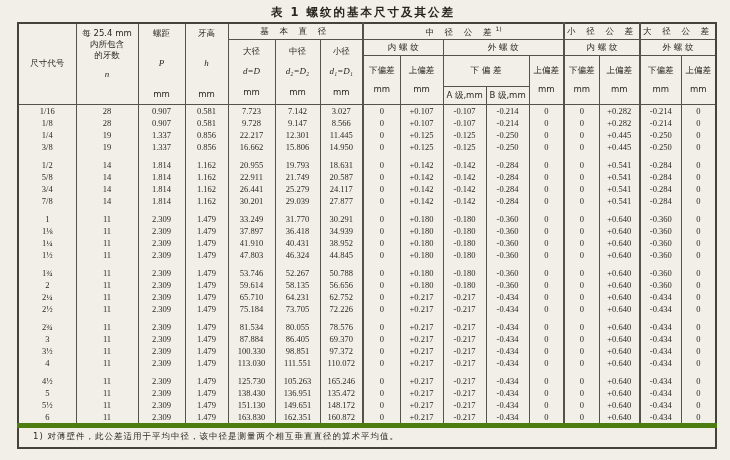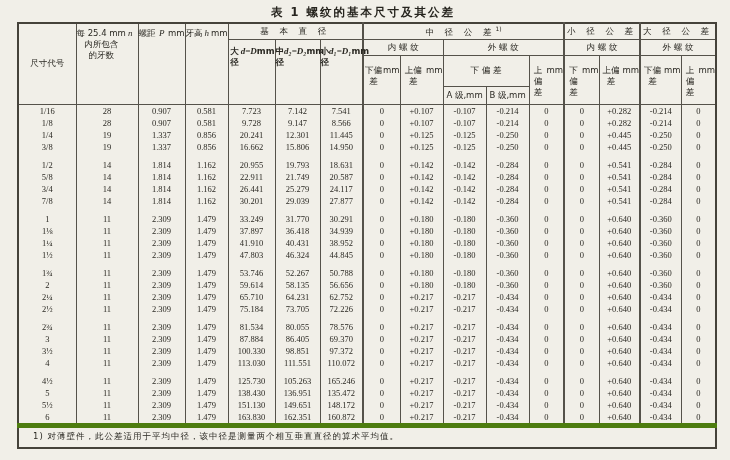--- a/index.html
+++ b/index.html
@@ -32,25 +32,25 @@
     font-size:8.5px;
     padding:1px 0;
     line-height:1.3;
     vertical-align:middle;
     text-align:center;
     color:#2a2822;
   }
   thead th.grp { letter-spacing:4px; }
   sup.fnref { font-size:6px; letter-spacing:0; vertical-align:super; }
   .vcell {
-    display:flex; flex-direction:row;
+    display:flex; flex-direction:column;
     justify-content:space-between; 
     height:72px; padding:3px 0;
   }
-  .vcell.h50 { height:52px;font-weight:bold; }
+  .vcell.h50 { height:52px; }
   .vcell.h30 { height:30px; padding:2px 0; }
   .sym { font-style:italic; font-family:"Liberation Serif","DejaVu Serif",serif; font-size:9px; }
   .unit { font-size:8.5px; }
   tbody td {
     border-left:1px solid #55524a;
     border-right:1px solid #55524a;
     font-size:8.5px;
     font-family:"Liberation Serif","DejaVu Serif",serif;
     text-align:center;
     height:12px; line-height:12px;
@@ -232,21 +232,21 @@
     </thead>
 
     <tbody>
         <tr>
           <td>1/16</td>
           <td>28</td>
           <td>0.907</td>
           <td>0.581</td>
           <td>7.723</td>
           <td>7.142</td>
-          <td>7.541</td>
+          <td>3.027</td>
           <td class="grp-l">0</td>
           <td>+0.107</td>
           <td>-0.107</td>
           <td>-0.214</td>
           <td>0</td>
           <td class="grp-l">0</td>
           <td>+0.282</td>
           <td class="grp-l">-0.214</td>
           <td>0</td>
         </tr>
@@ -266,21 +266,21 @@
           <td class="grp-l">0</td>
           <td>+0.282</td>
           <td class="grp-l">-0.214</td>
           <td>0</td>
         </tr>
         <tr>
           <td>1/4</td>
           <td>19</td>
           <td>1.337</td>
           <td>0.856</td>
-          <td>20.241</td>
+          <td>22.217</td>
           <td>12.301</td>
           <td>11.445</td>
           <td class="grp-l">0</td>
           <td>+0.125</td>
           <td>-0.125</td>
           <td>-0.250</td>
           <td>0</td>
           <td class="grp-l">0</td>
           <td>+0.445</td>
           <td class="grp-l">-0.250</td>

